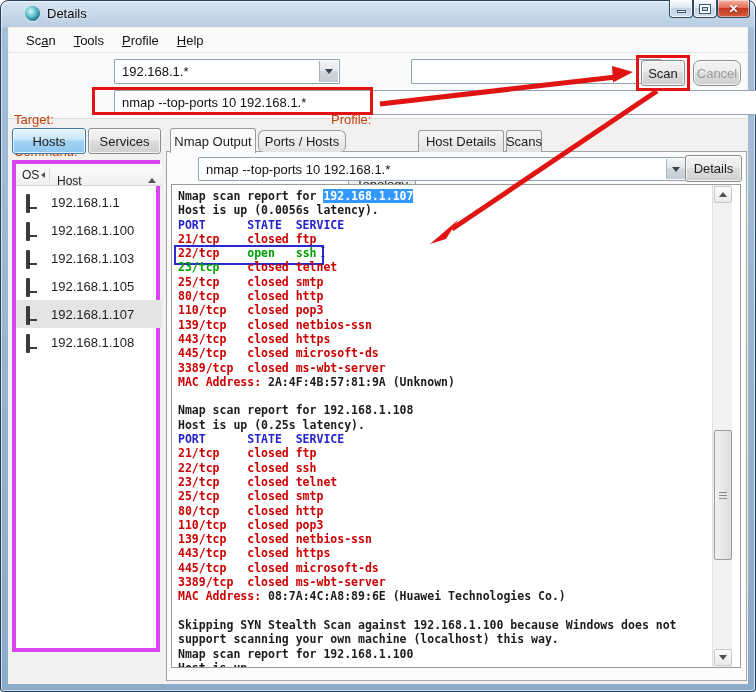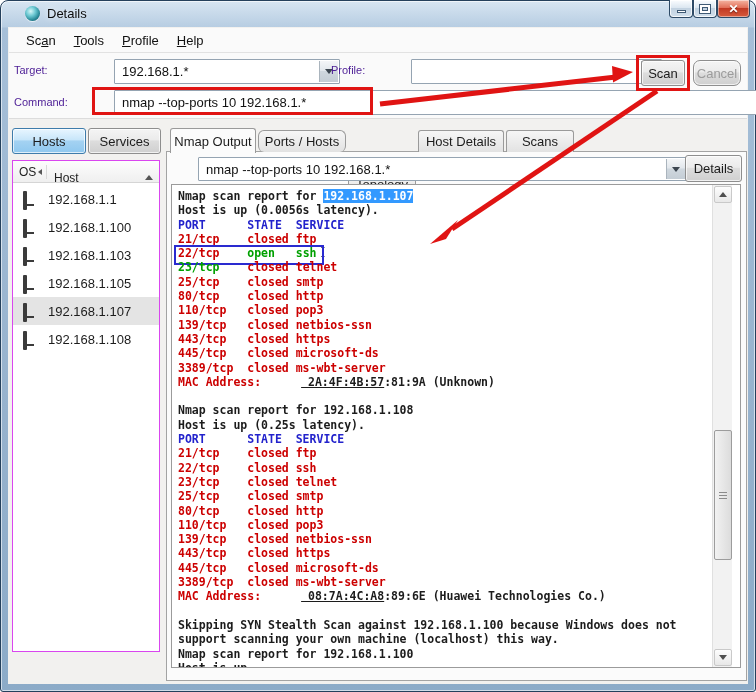--- a/index.html
+++ b/index.html
@@ -22,36 +22,36 @@
   .capbtn.close{width:33px;background:linear-gradient(180deg,#f5b5a2,#e2705a 45%,#c23a24 50%,#d65a3c);box-shadow:inset 0 0 0 1px rgba(255,255,255,.45);}
   .glyph-min{width:9px;height:3px;background:#fff;border:1px solid #3f5a75;margin-top:6px;}
   .glyph-max{width:10px;height:8px;border:2px solid #fff;box-shadow:0 0 0 1px #3f5a75,inset 0 0 0 1px #3f5a75;}
   .glyph-close{color:#fff;font-size:12px;font-weight:bold;text-shadow:0 1px 1px #6e180a;line-height:16px;}
 
   
   .client{position:absolute;left:8px;top:27px;width:740px;height:657px;background:#f2f1ef;border:1px solid #5676942;}
   .menustrip{position:absolute;left:9px;top:28px;width:738px;height:25px;background:#fafafa;border-bottom:1px solid #e2e2e2;display:flex;align-items:center;padding-left:8px;}
   .menuitem{font-size:13px;color:#111;padding:3px 9px;}
   .toolstrip{position:absolute;left:9px;top:53px;width:738px;height:66px;background:#fafafa;border-bottom:1px solid #dcdcdc;}
-  .lbl{position:absolute;font-size:11px;color:#4c1d95;}
+  .lbl{position:absolute;font-size:13px;color:#c2410c;margin-top:48px;}
 
   .textbox{position:absolute;background:#fff;border:1px solid #95a4b2;border-radius:1px;font-size:13px;color:#111;
     display:flex;align-items:center;padding-left:7px;margin-left:26px;}
   .combo .dd{position:absolute;right:1px;top:1px;bottom:1px;width:19px;border-left:1px solid #aab4bd;
     background:linear-gradient(180deg,#f4f6f8,#e2e7ec 45%,#cfd7de 50%,#c4cdd5);display:flex;align-items:center;justify-content:center;}
   .dd .arr{width:0;height:0;border-left:4px solid transparent;border-right:4px solid transparent;border-top:5px solid #3c4650;}
 
   .w7btn{position:absolute;border:1px solid #8e8e8e;border-radius:3px;font-size:13px;color:#1c1c1c;
     background:linear-gradient(180deg,#f4f4f4,#ebebeb 45%,#dddddd 50%,#cfcfcf);
     display:flex;align-items:center;justify-content:center;box-shadow:inset 0 0 0 1px rgba(255,255,255,.7);}
   .w7btn.disabled{color:#9c9c9c;}
   .w7btn.activeblue{background:linear-gradient(180deg,#e8f6ff,#c8e6fa 45%,#a4d2f2 50%,#8fc8ef);border-color:#3e7cab;}
 
   
-  .hostlist{position:absolute;left:12px;top:160px;width:148px;height:492px;background:#fff;border:1px solid #d946ef;}
+  .hostlist{position:absolute;left:12px;top:160px;width:148px;height:492px;background:#fff;border:4px solid #d946ef;}
   .listheader{position:absolute;left:0;top:0;width:146px;height:22px;background:linear-gradient(180deg,#fdfdfd,#efefef);border-bottom:1px solid #d5d5d5;display:flex;font-size:12px;color:#222;align-items:center;}
   .col-os{width:34px;padding-left:6px;border-right:1px solid #d9d9d9;display:flex;align-items:center;gap:2px;}
   .col-host{flex:1;padding-left:7px;display:flex;align-items:center;margin-top:12px;}
   .sort-left{width:0;height:0;border-top:3px solid transparent;border-bottom:3px solid transparent;border-right:4px solid #555;}
   .sort-up{margin-left:auto;margin-right:6px;width:0;height:0;border-left:4px solid transparent;border-right:4px solid transparent;border-bottom:5px solid #555;}
   .hostrow{position:absolute;left:0;width:146px;height:28px;display:flex;align-items:center;font-size:13px;color:#1c1c1c;}
   .hostrow.selected{background:#e4e4e4;}
   .mon{margin-left:10px;margin-right:10px;width:15px;height:13px;position:relative;}
   .mon .scr{width:14px;height:10px;border:2px solid #3b3b3b;border-radius:1px;background:linear-gradient(135deg,#aebfcc,#51697c);}
   .mon .base{position:absolute;left:3px;bottom:0;width:8px;height:2px;background:#3b3b3b;}
@@ -61,21 +61,21 @@
   .tab{position:absolute;font-size:13px;color:#1c1c1c;display:flex;align-items:center;justify-content:center;
     border:1px solid #9a9a9a;border-bottom:none;border-radius:3px 3px 0 0;
     background:linear-gradient(180deg,#f6f6f6,#e2e2e2);top:130px;height:22px;}
   .tab.active{top:128px;height:25px;background:#fbfbfb;z-index:5;}
   .grip{position:absolute;left:668px;top:160px;width:11px;height:16px;
     background:repeating-linear-gradient(180deg,#b9b9b9 0 2px,transparent 2px 4px);}
   
   .outputbox{position:absolute;left:171px;top:184px;width:570px;height:484px;background:#fff;border:1px solid #9b9b9b;overflow:hidden;}
   .outtext{position:absolute;left:6px;top:4px;font-family:"DejaVu Sans Mono",monospace;font-size:11.5px;font-weight:bold;line-height:14.3px;white-space:pre;}
   .t-k{color:#1c1c1c;} .t-b{color:#2222cc;} .t-r{color:#cc0000;} .t-g{color:#00a000;}
-  .t-ku{color:#1c1c1c;text-decoration:underline;margin-left:40px;}
+  .t-ku{color:#1c1c1c;}
   .t-sel{background:#3399ff;color:#fff;}
   .oline{position:relative;height:14.3px;}
   .oline.boxed::before{content:"";position:absolute;left:-4px;top:-1.5px;width:146px;height:16px;border:2px solid #2a2ad0;}
   .ibeam{font-family:"DejaVu Serif",serif;font-weight:normal;color:#222;margin-left:4px;font-size:12px;}
 
   
   .vscroll{position:absolute;left:712px;top:185px;width:20px;height:482px;background:#f2f2f2;border-left:1px solid #e0e0e0;}
   .varrow{position:absolute;left:1px;width:18px;height:17px;background:linear-gradient(180deg,#fdfdfd,#e8e8e8);border:1px solid #c9c9c9;border-radius:2px;display:flex;align-items:center;justify-content:center;}
   .varrow.up{top:1px;} .varrow.down{bottom:1px;}
   .tri-up{width:0;height:0;border-left:4px solid transparent;border-right:4px solid transparent;border-bottom:5px solid #4f4f4f;}
@@ -182,21 +182,21 @@
       </div>
   </div>
 
 
   <div class="notebook"></div>
   <div id="tabsrow">
       <div class="tab active" style="left: 170px; width: 86px;">Nmap Output</div>
       <div class="tab" style="left: 258px; width: 88px; border-radius: 6px;">Ports / Hosts</div>
       <div class="tab" style="left: 348px; width: 68px; margin-top: 43px;">Topology</div>
       <div class="tab" style="left: 418px; width: 86px;">Host Details</div>
-      <div class="tab" style="left: 506px; width: 68px;">Scans</div>
+      <div class="tab" style="left: 506px; width: 36px;">Scans</div>
     </div>
 
   <div class="textbox combo" style="left:172px;top:157px;width:489px;height:24px;z-index:6;">
     <span>nmap --top-ports 10 192.168.1.*</span>
     <span class="dd">
         <span class="arr"></span>
       </span>
   </div>
   <div class="grip"></div>
   <div class="w7btn" style="left:685px;top:155px;width:57px;height:27px;z-index:6;">Details</div>

